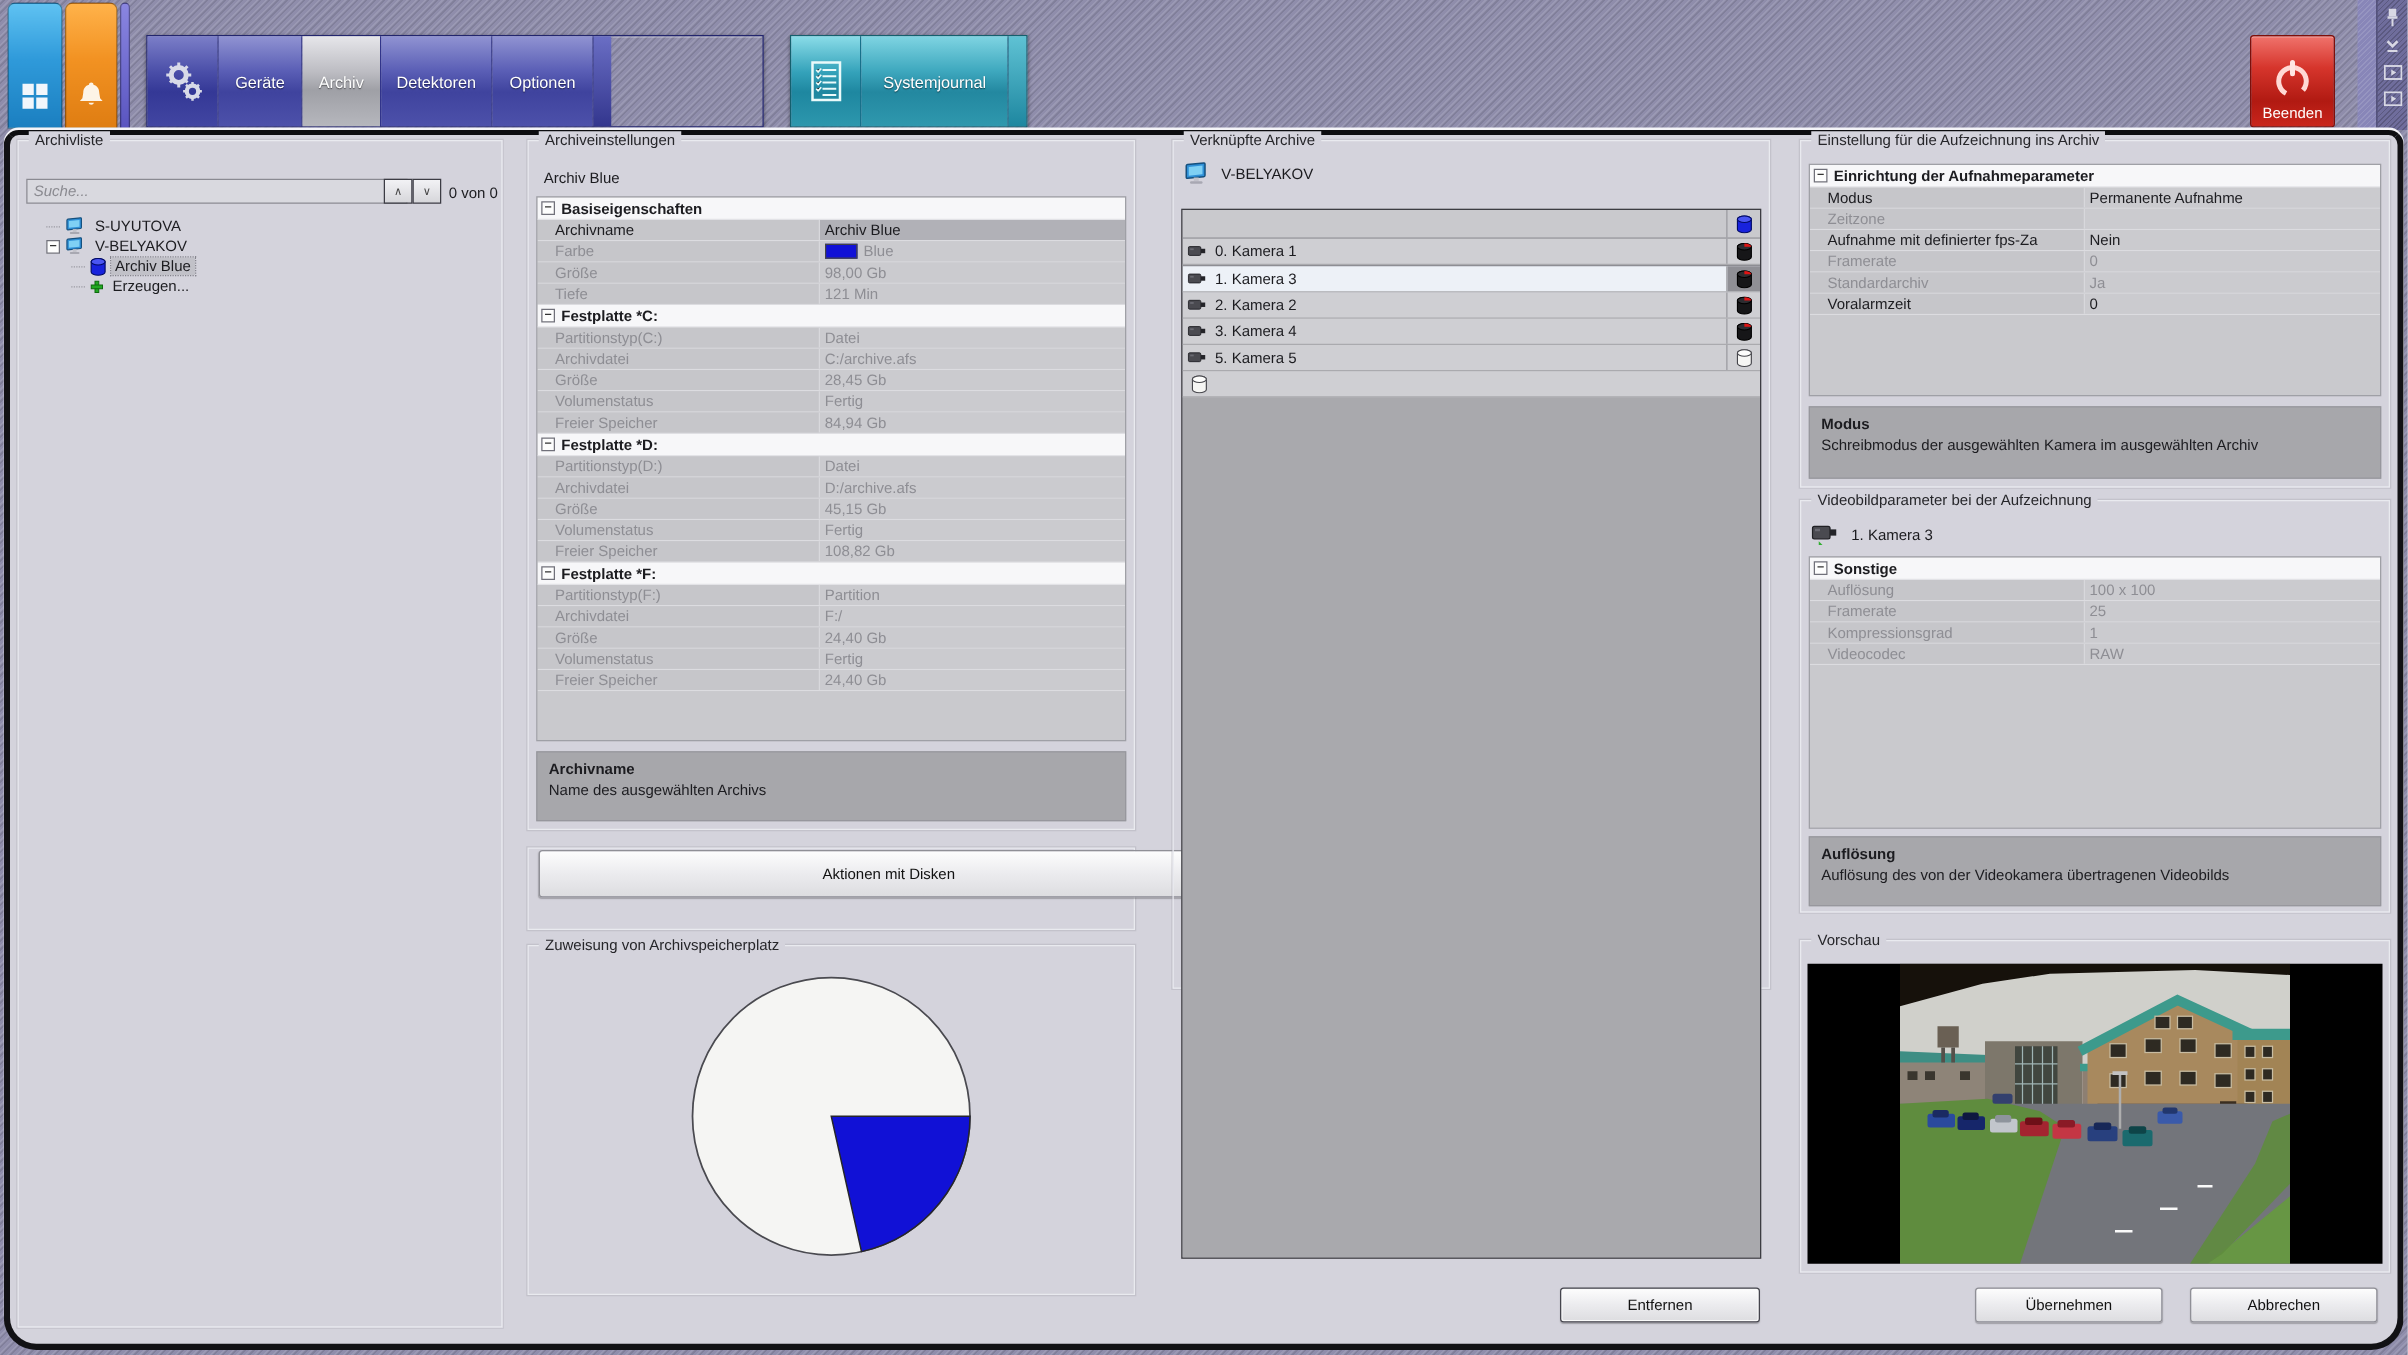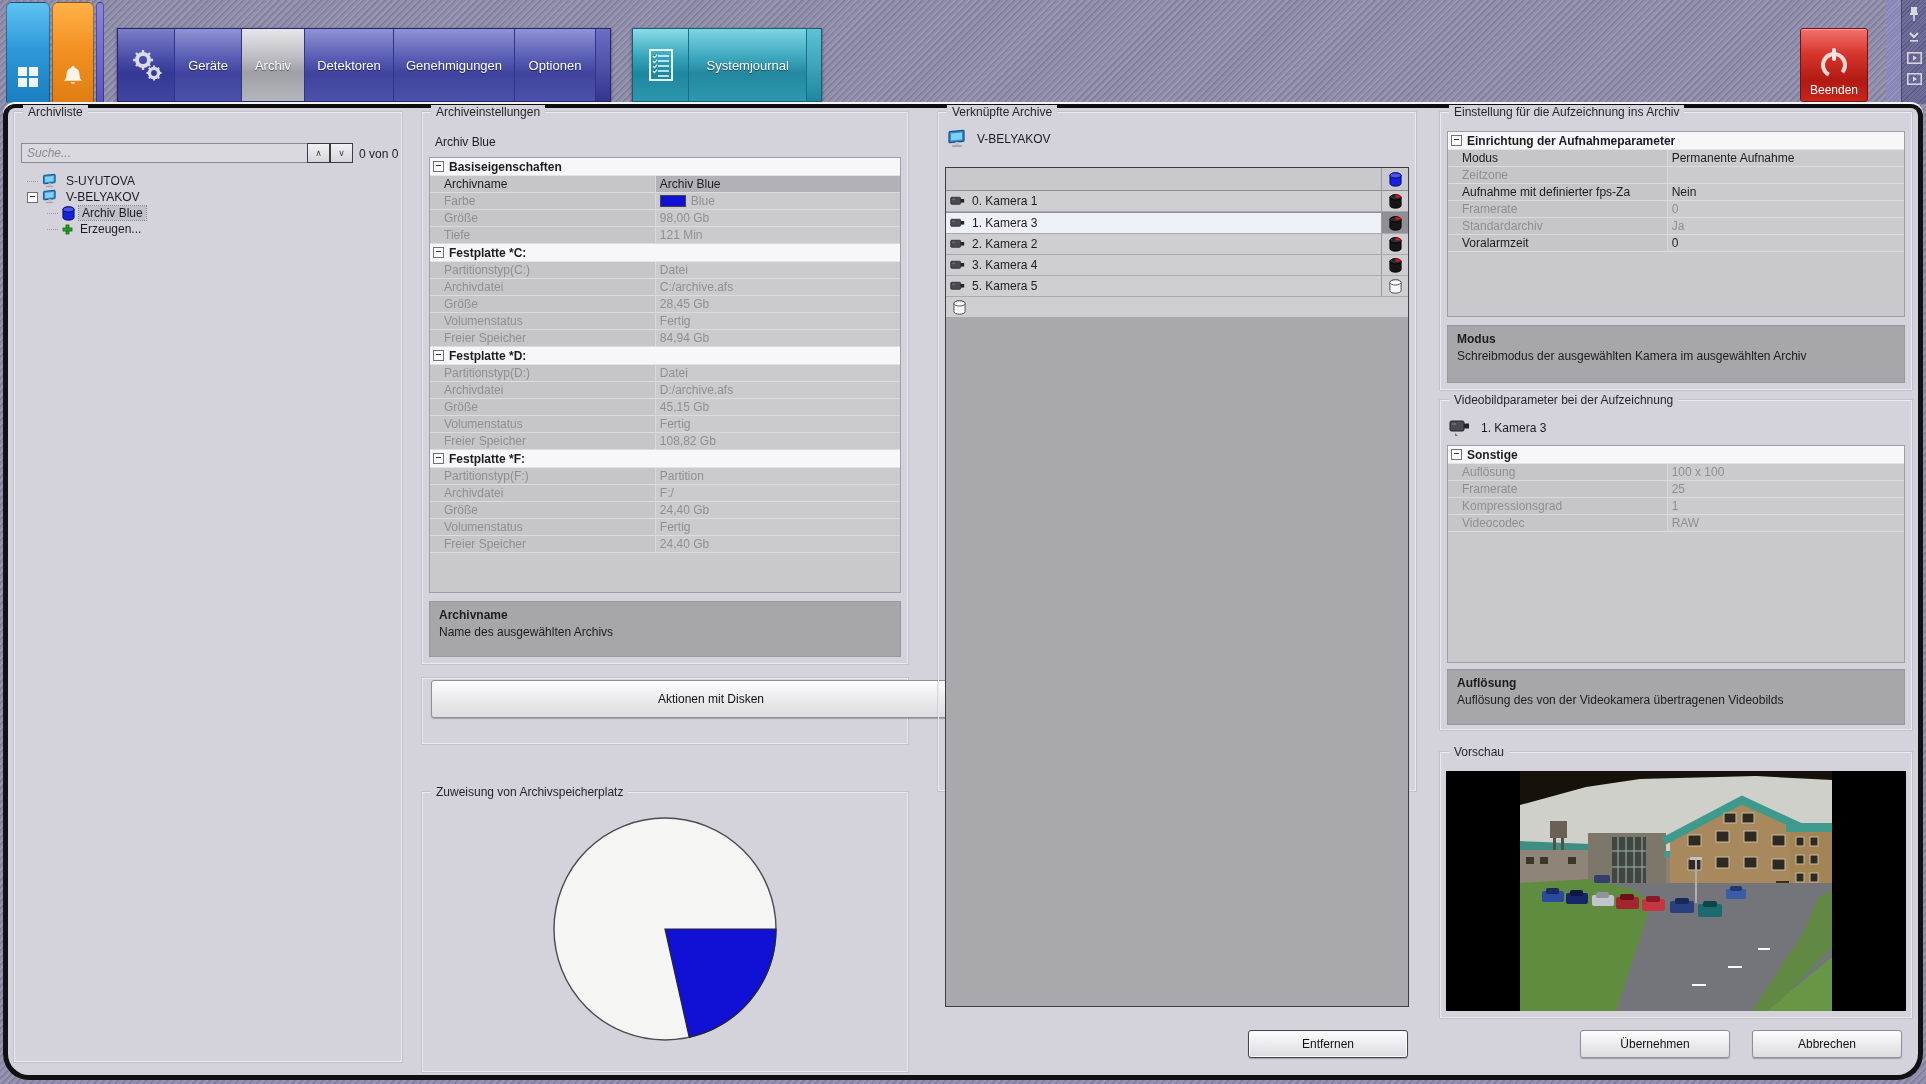--- a/index.html
+++ b/index.html
@@ -114,21 +114,20 @@
           <circle cx="28" cy="28" r="4.6" stroke-width="3.4"></circle>
           <g stroke-width="2">
               <path d="M28 20.5v3M28 32.5v3M20.5 28h3M32.5 28h3M22.8 22.8l2.1 2.1M31.1 31.1l2.1 2.1M33.2 22.8l-2.1 2.1M24.9 31.1l-2.1 2.1"></path>
             </g>
         </svg>
       </span>
     </div>
     <div class="navbtn" style="width:66px;">Geräte</div>
     <div class="navbtn sel" style="width:62px;">Archiv</div>
     <div class="navbtn" style="width:88px;">Detektoren</div>
-    <div class="navbtn" style="width:120px;">Genehmigungen</div>
     <div class="navbtn" style="width:80px;">Optionen</div>
     <div class="endcap" style="width:14px;"></div>
   </div>
 
   <div class="abs navgrp" style="left:632px;top:28px;width:190px;height:74px;border-color:#14606e;">
     <div class="navbtn tealic" style="width:56px;">
       <span class="icn">
         <svg width="30" height="34" viewBox="0 0 30 34">
             <rect x="4" y="2" width="22" height="30" fill="none" stroke="#eafafa" stroke-width="2"></rect>
             <g stroke="#eafafa" stroke-width="1.6">
@@ -185,21 +184,21 @@
 </div>
 
 <div class="abs frame" style="left:3px;top:104px;width:1920px;height:976px;"></div>
 
 <div class="abs fs" style="left:14px;top:112px;width:388px;height:950px;">
   <span class="legend">Archivliste</span>
   <input class="abs search" style="left: 6px; top: 30px;" placeholder="Suche...">
   <div class="abs spin" style="left:292px;top:30px;">∧</div>
   <div class="abs spin" style="left:315px;top:30px;">∨</div>
   <span class="abs" style="left:344px;top:34px;">0 von 0</span>
-  <div class="abs" id="tree" style="left:8px;top:60px;width:376px;">
+  <div class="abs" id="tree" style="left:18px;top:60px;width:376px;">
       <div class="tree-item" style="padding-left: 4px;">
         <span class="dots"></span>
         <span class="icn">
           <svg width="17" height="16" viewBox="0 0 22 20">
             <g transform="skewY(-6) translate(0,2)">
               <rect x="2" y="1" width="15" height="11" rx="1" fill="#2f8fd6" stroke="#15507e" stroke-width="1.2"></rect>
               <rect x="4" y="3" width="11" height="7" fill="#7fd0f4"></rect>
             </g>
             <rect x="8" y="13" width="4" height="3" fill="#c2c2ca"></rect>
             <rect x="5" y="16" width="10" height="2" rx="1" fill="#a8a8b2"></rect>
@@ -384,21 +383,21 @@
   <div class="abs desc" style="left:6px;top:488px;width:472px;height:56px;">
     <b>Archivname</b>
     <span>Name des ausgewählten Archivs</span>
   </div>
 </div>
 
 <div class="abs fs" style="left:422px;top:678px;width:486px;height:66px;">
   <div class="abs btn" style="left:8px;top:1px;width:560px;height:38px;">Aktionen mit Disken</div>
 </div>
 
-<div class="abs fs" style="left:422px;top:756px;width:486px;height:280px;margin-top:36px;">
+<div class="abs fs" style="left:422px;top:756px;width:486px;height:280px;">
   <span class="legend">Zuweisung von Archivspeicherplatz</span>
   <svg class="abs" id="pie-svg" style="left:127px;top:20px;" width="230" height="232" viewBox="0 0 230 232">
       <circle cx="115" cy="116" r="111" fill="#f5f5f3" stroke="#4a4a50" stroke-width="1.4"></circle>
       <path d="M115,116 L226,116 A111,111 0 0 1 139.2,224.3 Z" fill="#1111d6" stroke="#26262c" stroke-width="1.2"></path>
     </svg>
 </div>
 
 <div class="abs fs" style="left:938px;top:112px;width:478px;height:679px;">
   <span class="legend">Verknüpfte Archive</span>
   <div class="abs srv" style="left:8px;top:16px;">

